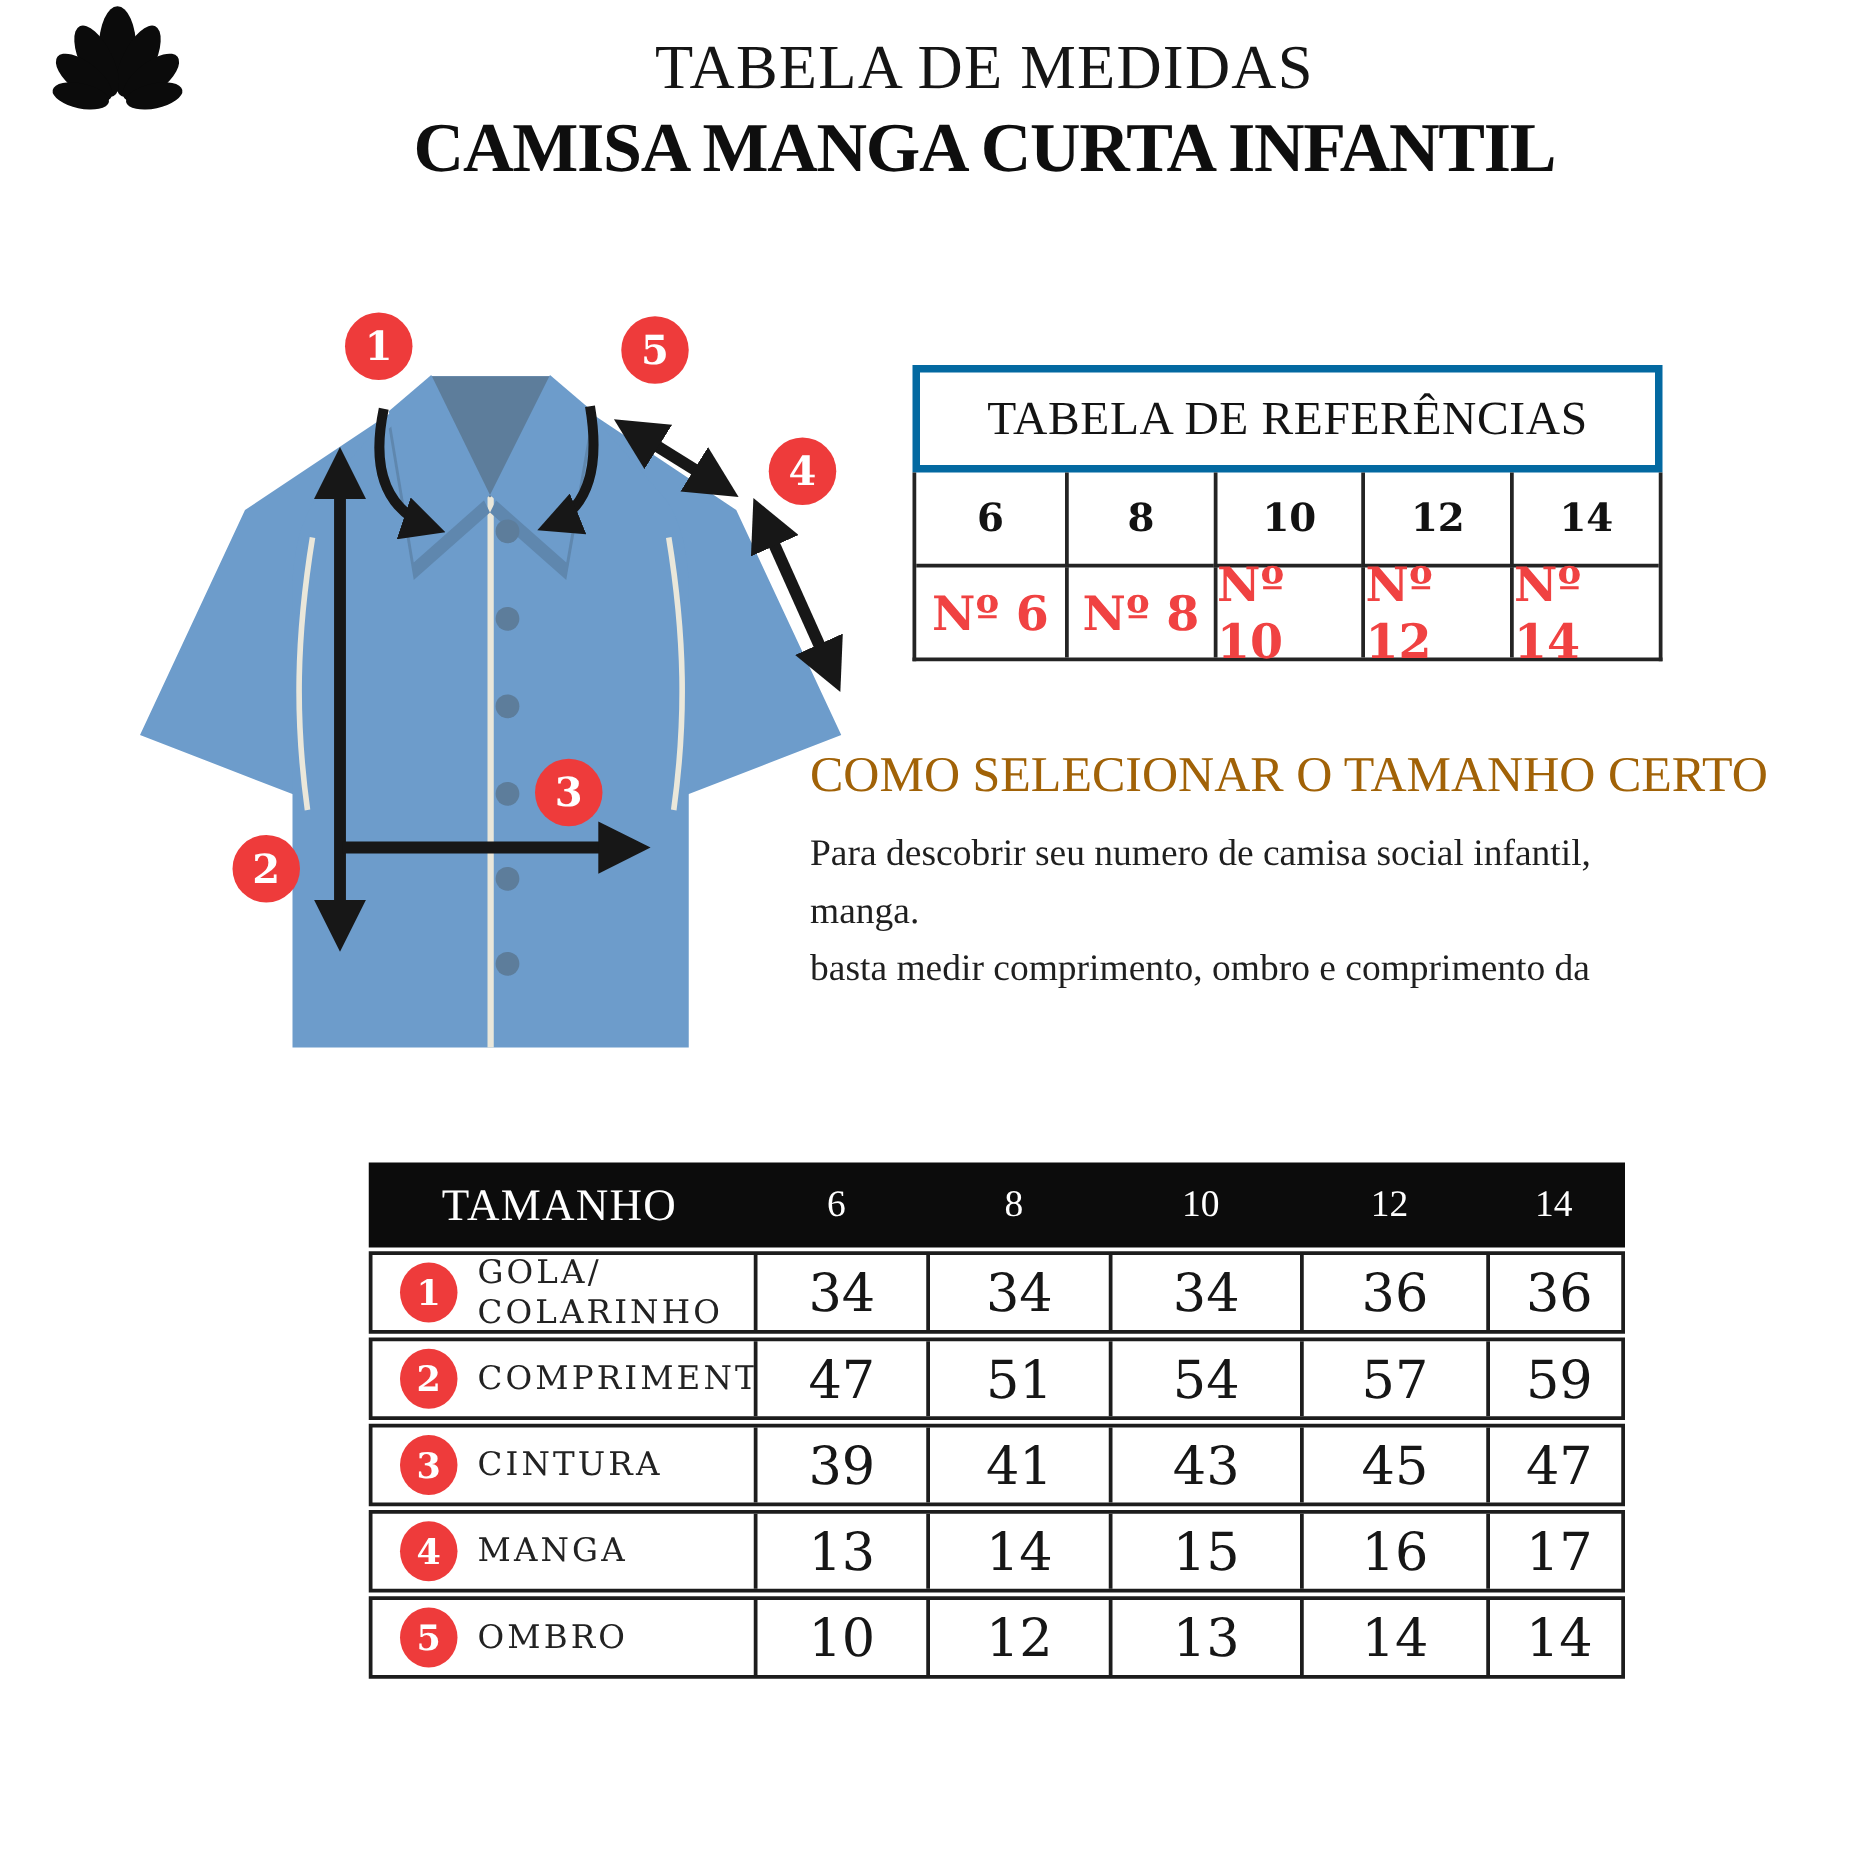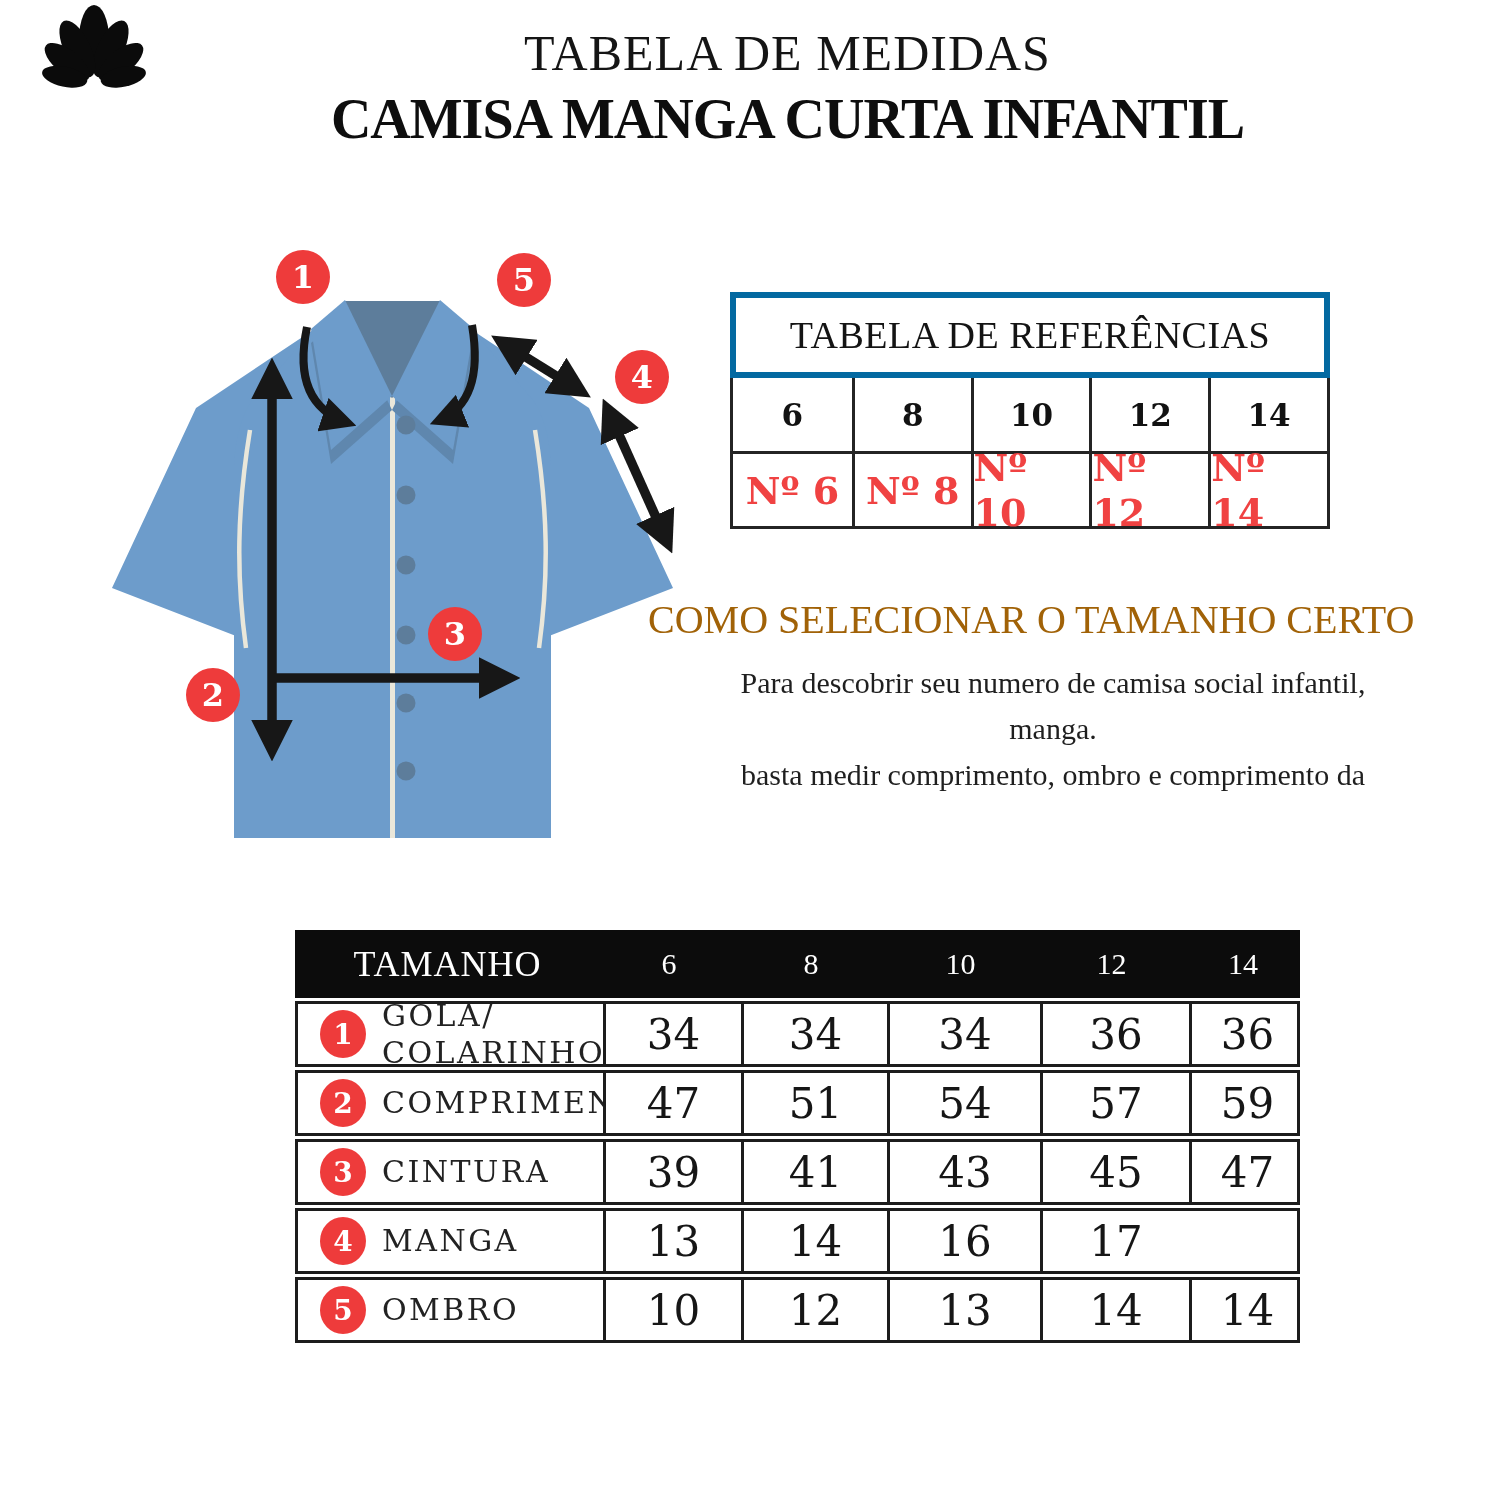--- a/index.html
+++ b/index.html
@@ -65,21 +65,21 @@
     box-sizing:border-box;display:flex;align-items:center;justify-content:center;
     border-left:3px solid #242424;font-family:"DejaVu Serif",serif;font-weight:bold;
   }
   .ref-cell.first{border-left:none;}
   .ref-size{height:76px;font-size:31px;color:#121212;border-bottom:3px solid #242424;}
   .ref-num{height:72px;font-size:38px;color:var(--reference-red);}
   
   .howto{position:absolute;left:648px;top:598px;width:810px;}
   .howto-heading{font-size:40px;line-height:1.1;letter-spacing:0px;color:#a16207;white-space:nowrap;}
   .howto-body{margin-top:18px;font-size:30px;line-height:46px;color:#1f1f1f;}
-  .howto-line{white-space:nowrap;text-align:center;}
+  .howto-line{white-space:nowrap;}
   
   .mtable{position:absolute;left:295px;top:930px;width:1005px;}
   .mhead{
     display:grid;grid-template-columns:305px 138px 146px 153px 149px 114px;
     height:68px;background:var(--header-black);color:#ffffff;align-items:center;
   }
   .mhead-label{font-size:36px;letter-spacing:1px;text-align:center;}
   .mhead-size{font-size:30px;text-align:center;font-family:"Liberation Serif",serif;}
   .mrow{
     display:grid;grid-template-columns:305px 138px 146px 153px 149px 114px;
@@ -87,21 +87,21 @@
     border:3px solid var(--table-line);background:#ffffff;
   }
   .mlabel-cell{display:flex;align-items:center;padding-left:22px;gap:16px;overflow:hidden;}
   .row-badge{
     flex:0 0 auto;width:46px;height:48px;border-radius:50%;
     background:var(--badge-red);color:#ffffff;
     font-family:"DejaVu Serif",serif;font-weight:bold;font-size:28px;
     display:flex;align-items:center;justify-content:center;
   }
   .mlabel{
-    font-family:"DejaVu Serif",serif;font-size:30px;letter-spacing:2.5px;
+    font-family:"DejaVu Serif",serif;font-size:26px;letter-spacing:2.5px;
     color:#222222;white-space:pre-line;line-height:1.25;
   }
   .mvalue{
     border-left:3px solid var(--table-line);
     display:flex;align-items:center;justify-content:center;
     font-family:"DejaVu Serif",serif;font-size:42px;color:#161616;
   }
 </style>
 </head>
 <body>
@@ -244,20 +244,21 @@
       <div class="mvalue">47</div>
     </div>
 
     <div class="mrow">
       <div class="mlabel-cell">
         <span class="row-badge">4</span>
         <span class="mlabel">MANGA</span>
       </div>
       <div class="mvalue">13</div>
       <div class="mvalue">14</div>
+      <div class="mvalue">15</div>
       <div class="mvalue">16</div>
       <div class="mvalue">17</div>
     </div>
 
     <div class="mrow">
       <div class="mlabel-cell">
         <span class="row-badge">5</span>
         <span class="mlabel">OMBRO</span>
       </div>
       <div class="mvalue">10</div>

